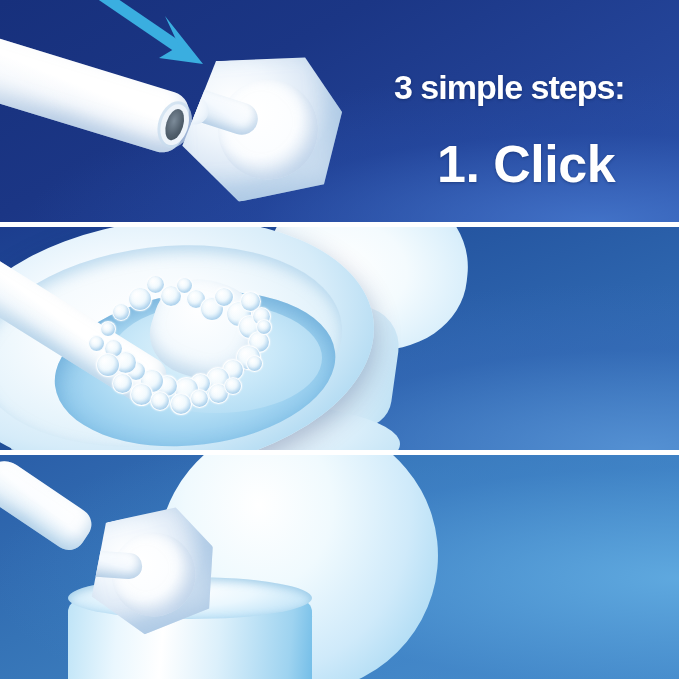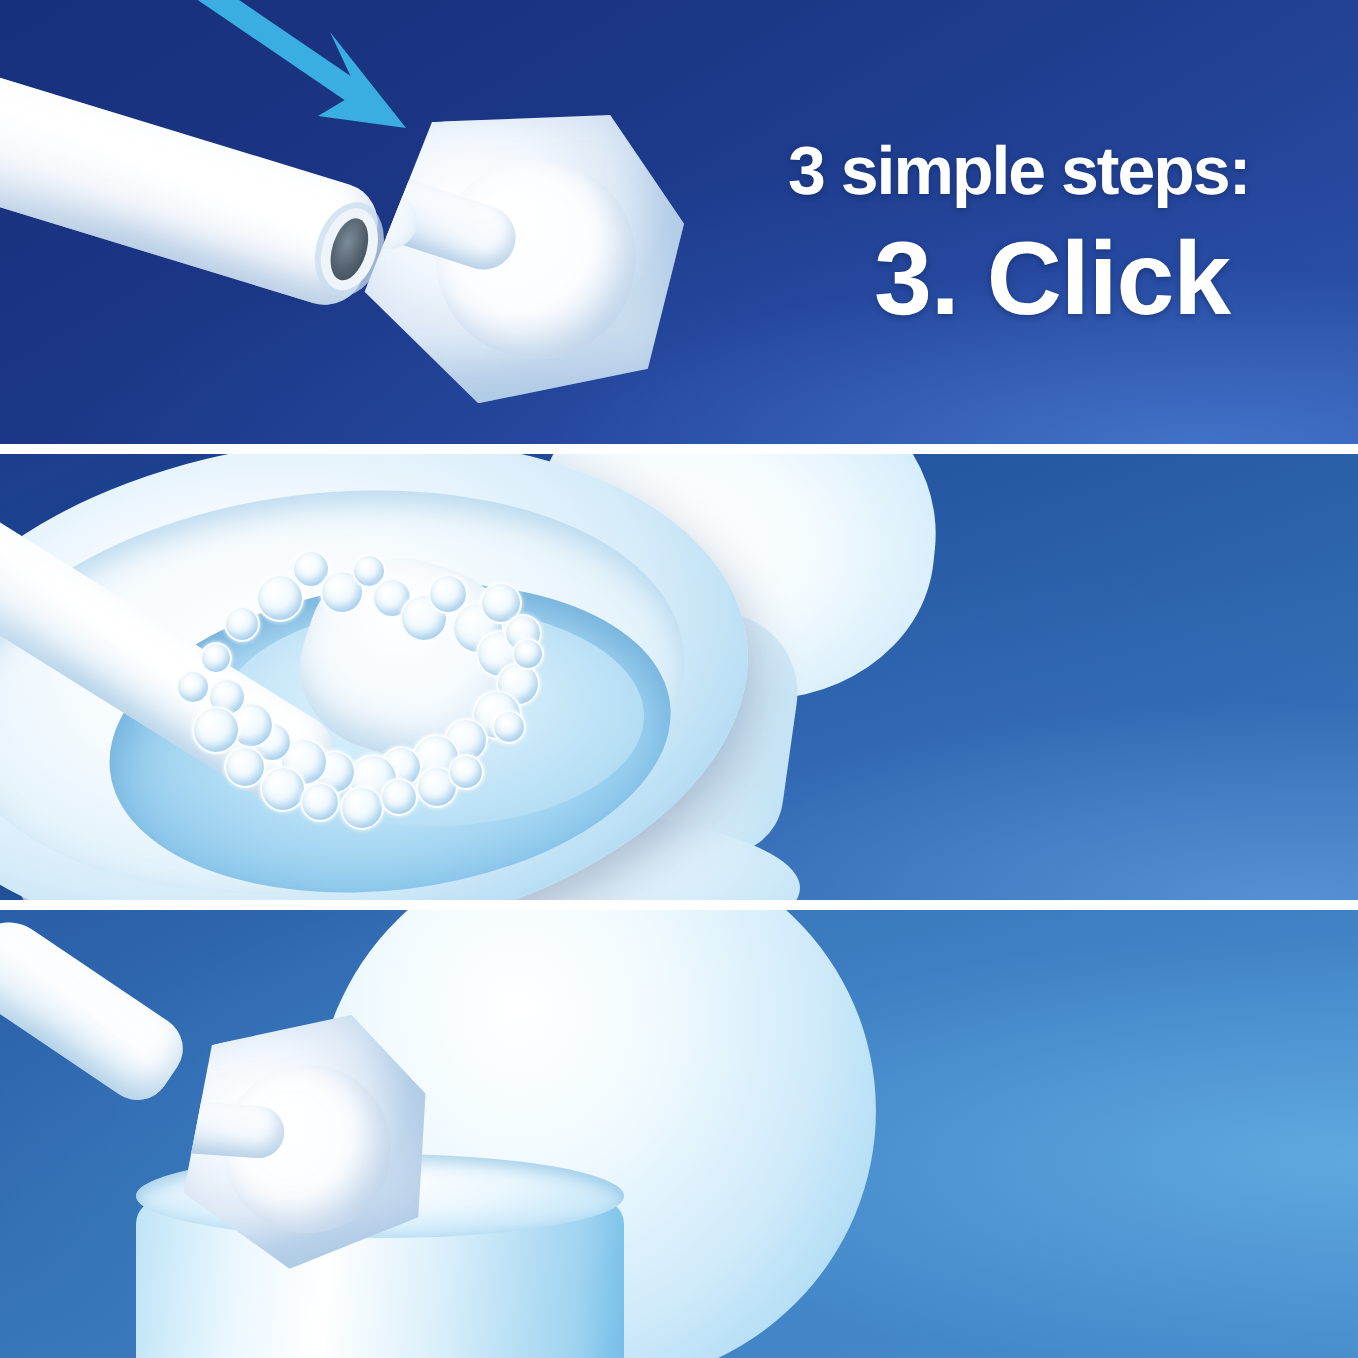--- a/index.html
+++ b/index.html
@@ -53,20 +53,21 @@
   }
 
   
   .txt {
     position: absolute;
     color: #ffffff;
     font-weight: 700;
     letter-spacing: -0.5px;
     white-space: nowrap;
     text-shadow: 0 1px 3px rgba(8,30,80,0.45);
+    margin-top: 24px;
   }
   #heading {
     left: 394px; top: 44px;
     font-size: 34px;
     letter-spacing: -1px;
   }
   #step-1-label { left: 437px; top: 110px; font-size: 52px; }
 
   
   #wand-1 {
@@ -292,21 +293,21 @@
       <path d="M70 22 L108 70 L64 64 L84 52 Z" fill="#3aaee0"></path>
     </svg>
 
     <div class="pad" id="pad-1">
       <div class="pad-disc" id="pad-1-disc"></div>
       <div class="pad-nub" id="pad-1-nub"></div>
       <div id="pad-1-nub-cap"></div>
     </div>
 
     <h1 class="txt" id="heading">3 simple steps:</h1>
-    <div class="txt" id="step-1-label">3. Click</div>
+    <div class="txt" id="step-1-label">1. Click</div>
   </section>
 
   <div class="divider" id="divider-1"></div>
 
   <section class="panel" id="panel-2">
     <div class="bg" id="bg-2"></div>
 
     <div id="tank"></div>
     <div id="tank-neck"></div>
     <div id="toilet-base-front"></div>

